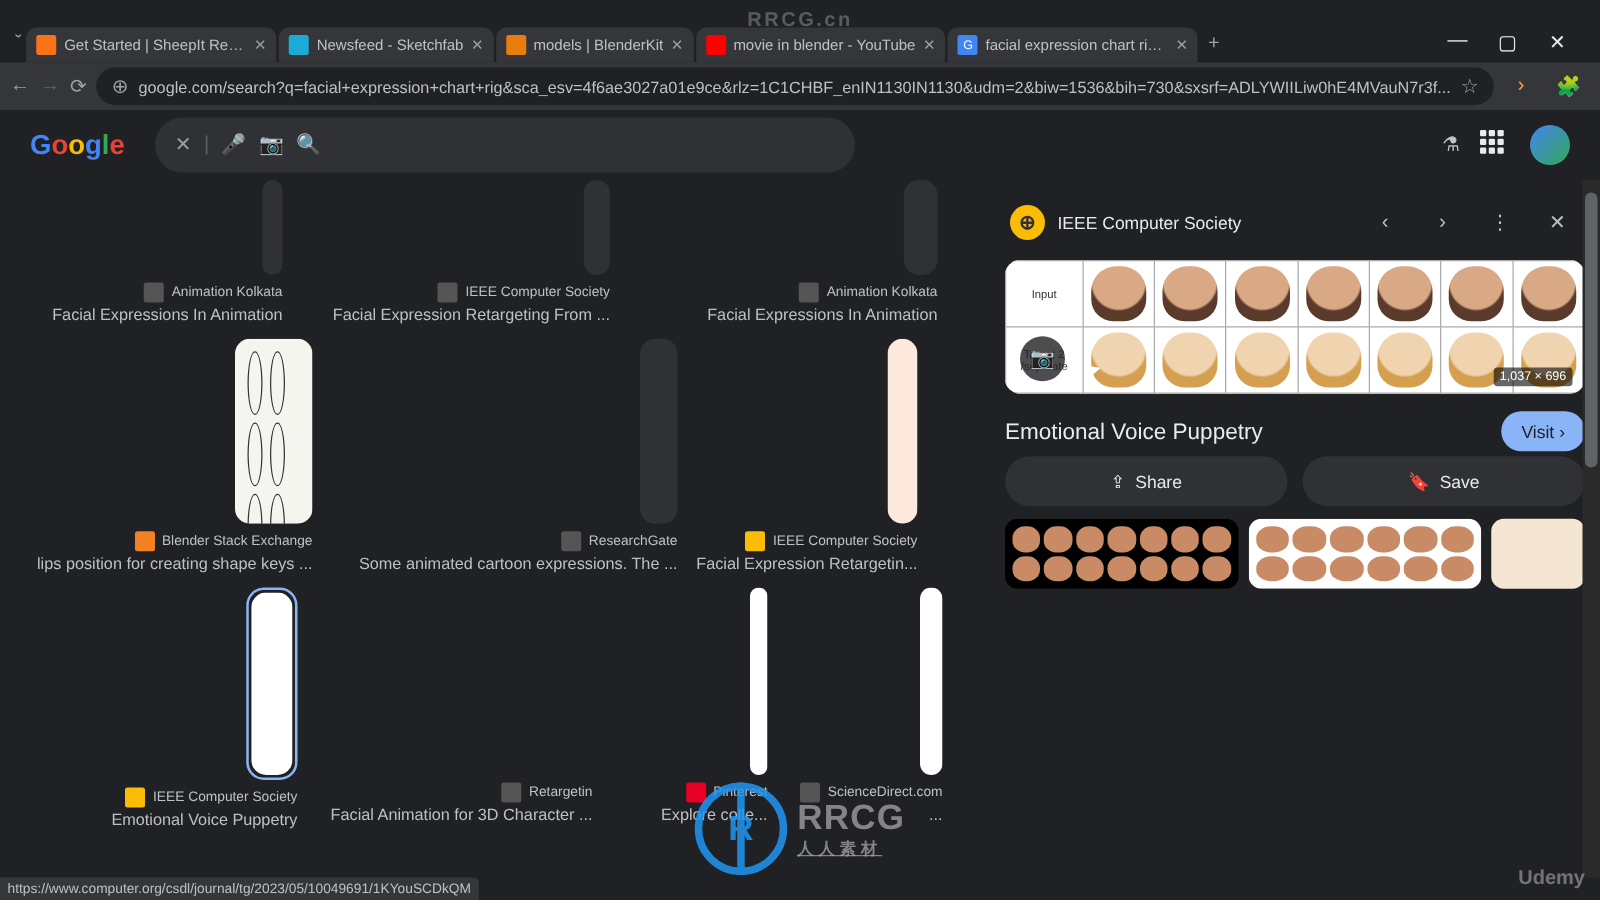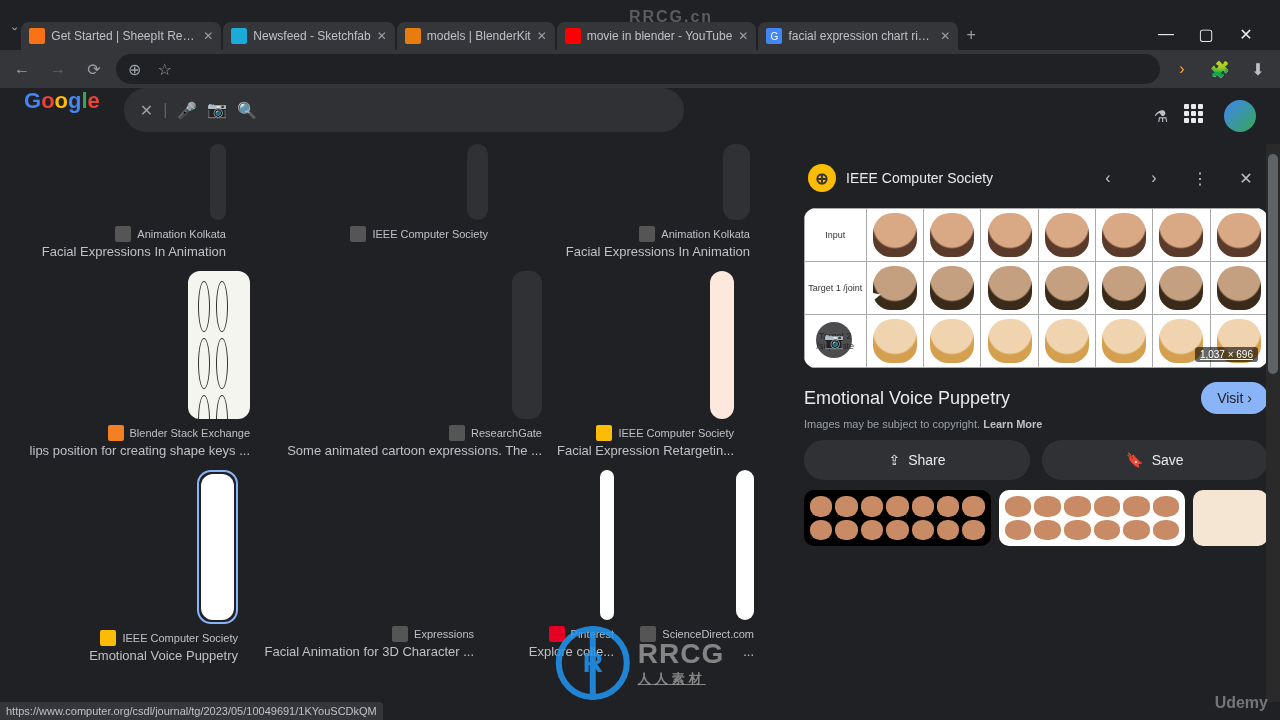--- a/index.html
+++ b/index.html
@@ -21,21 +21,21 @@
 .urlbar-row { height: 38px; background: #35363a; display: flex; align-items: center; padding: 0 8px; gap: 8px; }
 .nav-btn { width: 28px; height: 28px; display: flex; align-items: center; justify-content: center; color: #9aa0a6; cursor: pointer; border-radius: 50%; }
 .url-input-wrap { flex: 1; background: #202124; border-radius: 16px; height: 30px; display: flex; align-items: center; padding: 0 12px; }
 .url-lock { color: #9aa0a6; margin-right: 8px; }
 .url-text { color: #bdc1c6; font-size: 13px; white-space: nowrap; overflow: hidden; text-overflow: ellipsis; flex: 1; }
 .url-star { color: #9aa0a6; margin-left: 8px; }
 .urlbar-icons { display: flex; gap: 10px; align-items: center; }
 .urlbar-icons .icon-btn { width: 28px; height: 28px; display: flex; align-items: center; justify-content: center; color: #bdc1c6; cursor: pointer; }
 
 
-.google-header { height: 56px; display: flex; padding: 0 24px; gap: 24px; }
+.google-header { height: 56px; display: flex; align-items: center; padding: 0 24px; gap: 24px; }
 .google-logo { font-weight: bold; font-size: 22px; }
 .google-logo .g1{color:#4285f4}.google-logo .g2{color:#ea4335}.google-logo .g3{color:#fbbc05}.google-logo .g4{color:#4285f4}.google-logo .g5{color:#34a853}.google-logo .g6{color:#ea4335}
 .search-wrap { flex: 1; max-width: 560px; background: #303134; border-radius: 24px; height: 44px; display: flex; align-items: center; padding: 0 16px; gap: 10px; }
 .search-input { flex: 1; background: transparent; border: none; color: #e8eaed; font-size: 15px; outline: none; }
 .search-icon { color: #9aa0a6; cursor: pointer; }
 .search-mic { color: #9aa0a6; cursor: pointer; }
 .search-lens { width: 20px; height: 20px; cursor: pointer; }
 .header-right { margin-left: auto; display: flex; gap: 16px; align-items: center; }
 .apps-grid { width: 24px; height: 24px; display: grid; grid-template-columns: repeat(3,5px); grid-template-rows: repeat(3,5px); gap: 2px; cursor: pointer; }
 .apps-grid span { background: #e8eaed; border-radius: 1px; }
@@ -80,42 +80,42 @@
 .detail-image-wrap { background: #fff; border-radius: 12px; margin: 4px 0; position: relative; overflow: hidden; }
 .exp-table { border-collapse: collapse; width: 100%; font-size: 10px; color: #333; }
 .exp-table th, .exp-table td { border: 1px solid #aaa; padding: 2px; text-align: center; }
 .exp-table th { font-size: 10px; background:#fff; }
 .exp-table .rowhead { font-size: 9px; width: 56px; }
 .face-cell { width: 52px; height: 52px; position: relative; }
 .face-cell .fc-face { width: 44px; height: 44px; margin: 2px auto; border-radius: 45% 45% 40% 40%; position:relative; }
 .fc-face.brown { background: radial-gradient(circle at 50% 30%, #d9a884 55%, #5a3a2a 60%); }
 .fc-face.dark { background: radial-gradient(circle at 50% 30%, #c4a080 55%, #3a2a1a 60%); }
 .fc-face.blonde { background: radial-gradient(circle at 50% 30%, #f0d4b0 55%, #d4a050 60%); }
-.img-dim { position: absolute; bottom: 6px; right: 10px; background: rgba(0,0,0,0.6); color: #fff; font-size: 10px; padding: 2px 5px; border-radius: 3px; text-decoration: underline; }
+.img-dim { position: absolute; bottom: 6px; right: 10px; background: rgba(0,0,0,0.6); color: #fff; font-size: 10px; padding: 2px 5px; border-radius: 3px; }
 .img-lens-btn { position: absolute; bottom: 10px; left: 12px; width: 36px; height: 36px; border-radius: 50%; background: rgba(32,33,36,0.8); display: flex; align-items: center; justify-content: center; color: #fff; cursor: pointer; }
 
 .detail-title-row { display: flex; align-items: center; justify-content: space-between; margin: 10px 0 4px; }
 .detail-title { font-size: 18px; font-weight: 500; color: #e8eaed; }
 .visit-btn { background: #8ab4f8; color: #202124; border: none; border-radius: 18px; padding: 8px 16px; font-size: 14px; cursor: pointer; display: flex; align-items: center; gap: 4px; }
 .copyright { font-size: 11px; color: #9aa0a6; margin-bottom: 10px; }
 .copyright .learn { color: #bdc1c6; font-weight: bold; cursor: pointer; }
 .action-row { display: flex; gap: 12px; margin-bottom: 10px; }
 .action-btn { flex: 1; background: #303134; border: none; color: #e8eaed; border-radius: 22px; padding: 12px; font-size: 14px; cursor: pointer; display: flex; align-items: center; justify-content: center; gap: 8px; }
 .related-row { display: flex; gap: 8px; }
 .related-thumb { height: 56px; border-radius: 10px; background: #303134; flex:1; overflow:hidden; }
 
 .status-bar { position: absolute; bottom: 0; left: 0; background: #35363a; color: #bdc1c6; font-size: 11px; padding: 3px 6px; border-radius: 0 4px 0 0; }
 
 .scrollbar { position: absolute; right: 0; top: 144px; bottom: 18px; width: 14px; background: #2a2a2a; }
 .scrollbar-thumb { position: absolute; left: 2px; right: 2px; top: 10px; height: 220px; background: #5f6368; border-radius: 5px; }
 .panel-scrollbar { position: absolute; right: -2px; top: 0; bottom: 0; width: 10px; }
 .panel-scrollbar-thumb { position: absolute; left: 1px; right: 1px; top: 0; height: 260px; background: #5f6368; border-radius: 4px; }
 
 
-.watermark-top { position: absolute; top: 8px; left: 50%; transform: translateX(-50%); color: rgba(200,200,200,0.35); font-size: 16px; font-weight: bold; letter-spacing: 2px; pointer-events: none; margin-left: 31px; }
+.watermark-top { position: absolute; top: 8px; left: 50%; transform: translateX(-50%); color: rgba(200,200,200,0.35); font-size: 16px; font-weight: bold; letter-spacing: 2px; pointer-events: none; }
 .watermark-center { position: absolute; bottom: 20px; left: 50%; transform: translateX(-50%); display: flex; align-items: center; gap: 8px; pointer-events: none; opacity: 0.85; }
 .wm-circle { width: 74px; height: 74px; border: 6px solid #2196f3; border-radius: 50%; display: flex; align-items: center; justify-content: center; color: #2196f3; font-weight: bold; font-size: 28px; position: relative; }
 .wm-circle::before { content:''; position:absolute; top:-6px; bottom:-6px; left:50%; width:6px; background:#2196f3; transform:translateX(-50%); }
 .wm-text { color: rgba(200,200,200,0.7); font-size: 28px; font-weight: bold; letter-spacing: 1px; }
 .wm-text .sub { display:block; font-size: 13px; letter-spacing: 4px; text-decoration: underline; }
 .udemy-logo { position: absolute; bottom: 8px; right: 12px; color: rgba(200,200,200,0.5); font-size: 16px; font-weight: bold; pointer-events: none; }
 
 .cursor-ptr { position: absolute; top: 286px; left: 868px; font-size: 16px; color: #fff; pointer-events: none; transform: rotate(-15deg); }
 </style>
 </head>
@@ -157,20 +157,21 @@
     <span>✕</span>
   </div>
 </div>
 
 <div class="urlbar-row">
   <span class="nav-btn">←</span>
   <span class="nav-btn" style="opacity:.4">→</span>
   <span class="nav-btn">⟳</span>
   <div class="url-input-wrap">
     <span class="url-lock">⊕</span>
+    <span class="url-text">google.com/search?q=facial+expression+chart+rig&amp;sca_esv=4f6ae3027a01e9ce&amp;rlz=1C1CHBF_enIN1130IN1130&amp;udm=2&amp;biw=1536&amp;bih=730&amp;sxsrf=ADLYWIILiw0hE4MVauN7r3f...</span>
     <span class="url-star">☆</span>
   </div>
   <div class="urlbar-icons">
     <span class="icon-btn" style="color:#f4a742">›</span>
     <span class="icon-btn">🧩</span>
     <span class="icon-btn">⬇</span>
 
   </div>
 </div>
 
@@ -235,20 +236,21 @@
               <div class="f"></div>
               <div class="f"></div>
               <div class="f"></div>
               <div class="f"></div>
             </div>
           </div>
         <div class="result-meta">
             <span class="result-favicon"></span>
             <span class="result-source">IEEE Computer Society</span>
           </div>
+        <div class="result-title">Facial Expression Retargeting From ...</div>
       </div>
       <div class="result-item" style="width:246px">
         <div class="thumb" style="height:76px">
             <div class="faces-grid" style="grid-template-columns:repeat(6,1fr);grid-template-rows:repeat(2,1fr);width:100%;height:100%">
               <div class="f"></div>
               <div class="f"></div>
               <div class="f"></div>
               <div class="f"></div>
               <div class="f"></div>
               <div class="f"></div>
@@ -425,21 +427,21 @@
         <div class="thumb" style="height:150px;display:flex">
             <div class="bald-head" style="flex:1">
               <div class="head"></div>
             </div>
             <div class="dark-tool" style="flex:1">
               <div class="preview"></div>
             </div>
           </div>
         <div class="result-meta">
             <span class="result-favicon"></span>
-            <span class="result-source">Expressions</span>
+            <span class="result-source">Retargetin</span>
           </div>
         <div class="result-title">Facial Animation for 3D Character ...</div>
       </div>
       <div class="result-item" style="width:124px">
         <div class="thumb" style="height:150px">
             <div class="white-grid">
               <div class="wf"></div>
               <div class="wf"></div>
               <div class="wf"></div>
               <div class="wf"></div>
@@ -524,44 +526,20 @@
                 <div class="fc-face brown"></div>
               </td>
               <td class="face-cell">
                 <div class="fc-face brown"></div>
               </td>
               <td class="face-cell">
                 <div class="fc-face brown"></div>
               </td>
             </tr>
         <tr>
-              <td class="rowhead">Target 1 /joint</td>
-              <td class="face-cell">
-                <div class="fc-face dark"></div>
-              </td>
-              <td class="face-cell">
-                <div class="fc-face dark"></div>
-              </td>
-              <td class="face-cell">
-                <div class="fc-face dark"></div>
-              </td>
-              <td class="face-cell">
-                <div class="fc-face dark"></div>
-              </td>
-              <td class="face-cell">
-                <div class="fc-face dark"></div>
-              </td>
-              <td class="face-cell">
-                <div class="fc-face dark"></div>
-              </td>
-              <td class="face-cell">
-                <div class="fc-face dark"></div>
-              </td>
-            </tr>
-        <tr>
               <td class="rowhead">Target 2 /separate</td>
               <td class="face-cell">
                 <div class="fc-face blonde"></div>
               </td>
               <td class="face-cell">
                 <div class="fc-face blonde"></div>
               </td>
               <td class="face-cell">
                 <div class="fc-face blonde"></div>
               </td>
@@ -583,24 +561,20 @@
       <div class="img-lens-btn">📷</div>
       <div class="img-dim">1,037 × 696</div>
     </div>
 
     <div class="detail-title-row">
       <div class="detail-title">Emotional Voice Puppetry</div>
       <button class="visit-btn">
           <span>Visit</span>
           <span>›</span>
         </button>
-    </div>
-    <div class="copyright">
-      <span>Images may be subject to copyright.</span>
-      <span class="learn">Learn More</span>
     </div>
     <div class="action-row">
       <button class="action-btn">
           <span>⇪</span>
           <span>Share</span>
         </button>
       <button class="action-btn">
           <span>🔖</span>
           <span>Save</span>
         </button>

